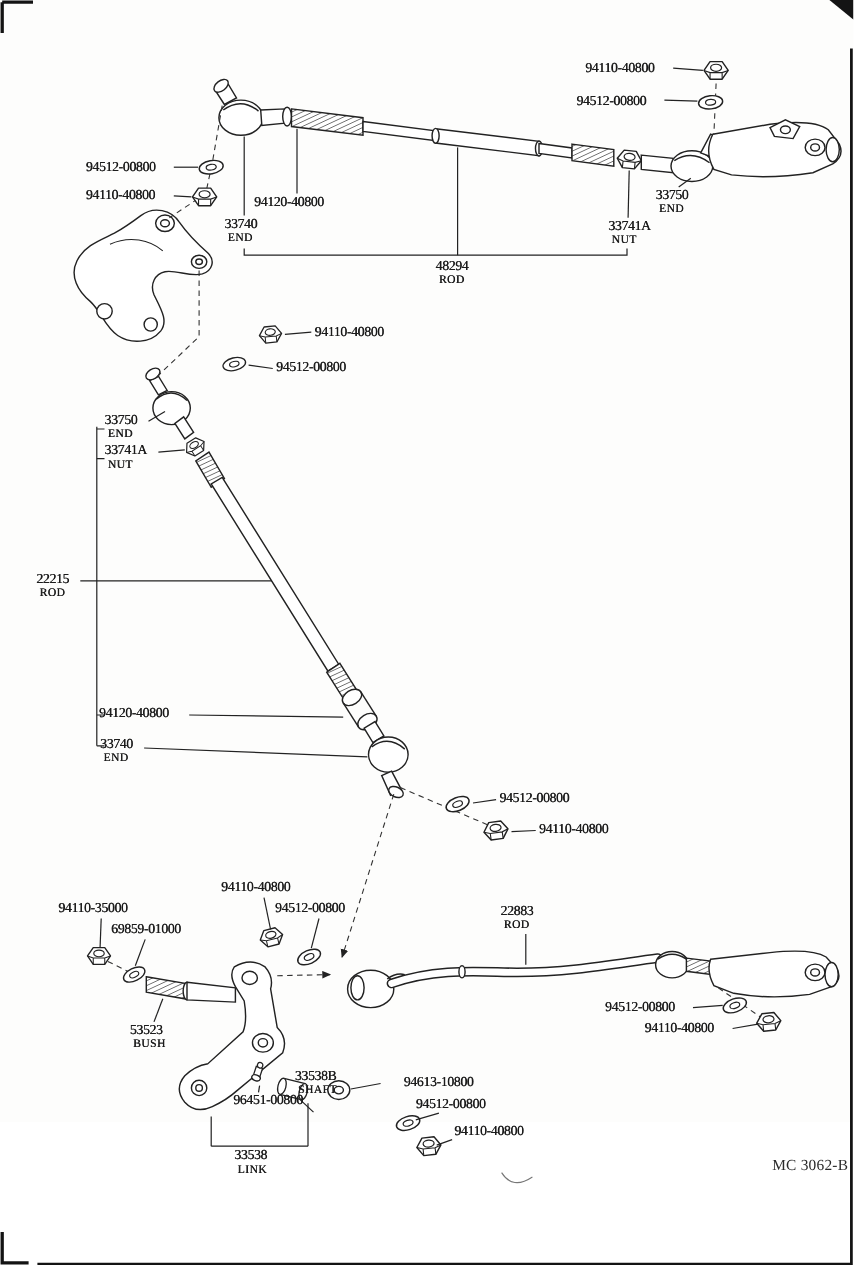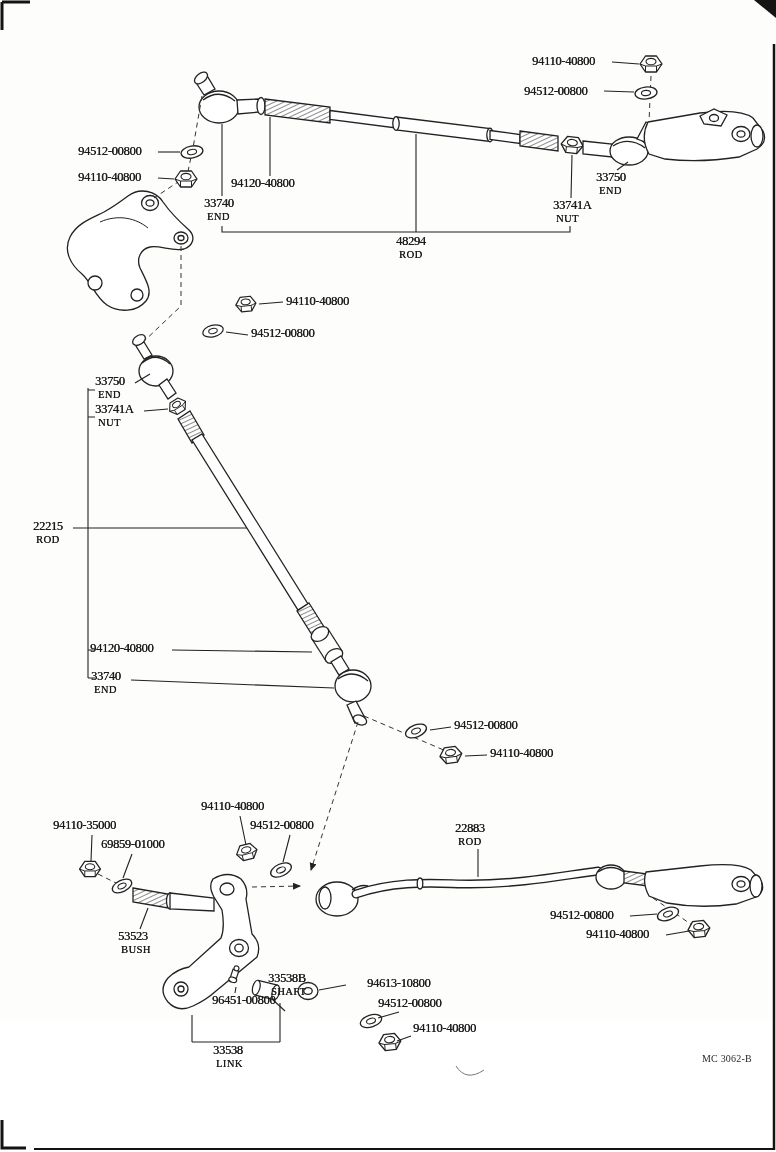--- a/index.html
+++ b/index.html
@@ -5,21 +5,21 @@
   * { margin:0; padding:0; box-sizing:border-box; }
   html,body { width:776px; height:1152px; background:#ffffff; overflow:hidden; }
   .page { position:relative; width:776px; height:1020px; background:#fdfdfc;
           font-family:Liberation Serif, serif; color:#1b1b1b; }
   svg.canvas { position:absolute; left:0; top:0; }
   .co { position:absolute; white-space:nowrap; line-height:1.08;
         font-size:12.5px; letter-spacing:-0.3px;
         text-shadow:0.3px 0 0 currentColor; }
   .co .pn { display:block; }
   .co .sub { display:block; font-size:10.5px; letter-spacing:0.4px; padding-left:3px; }
-  .fig-code { position:absolute; left:702px; top:1053px; font-size:10px;
+  .fig-code { position:absolute; left:702px; top:1053px; font-size:14px;
               letter-spacing:0.2px; color:#2a2a2a; }
 </style>
 </head>
 <body>
 
 <div class="page">
 
 <svg class="canvas" width="776" height="1152" viewBox="0 0 776 1152">
   <defs>
     <pattern id="thr" width="4" height="6" patternUnits="userSpaceOnUse" patternTransform="rotate(65)">

